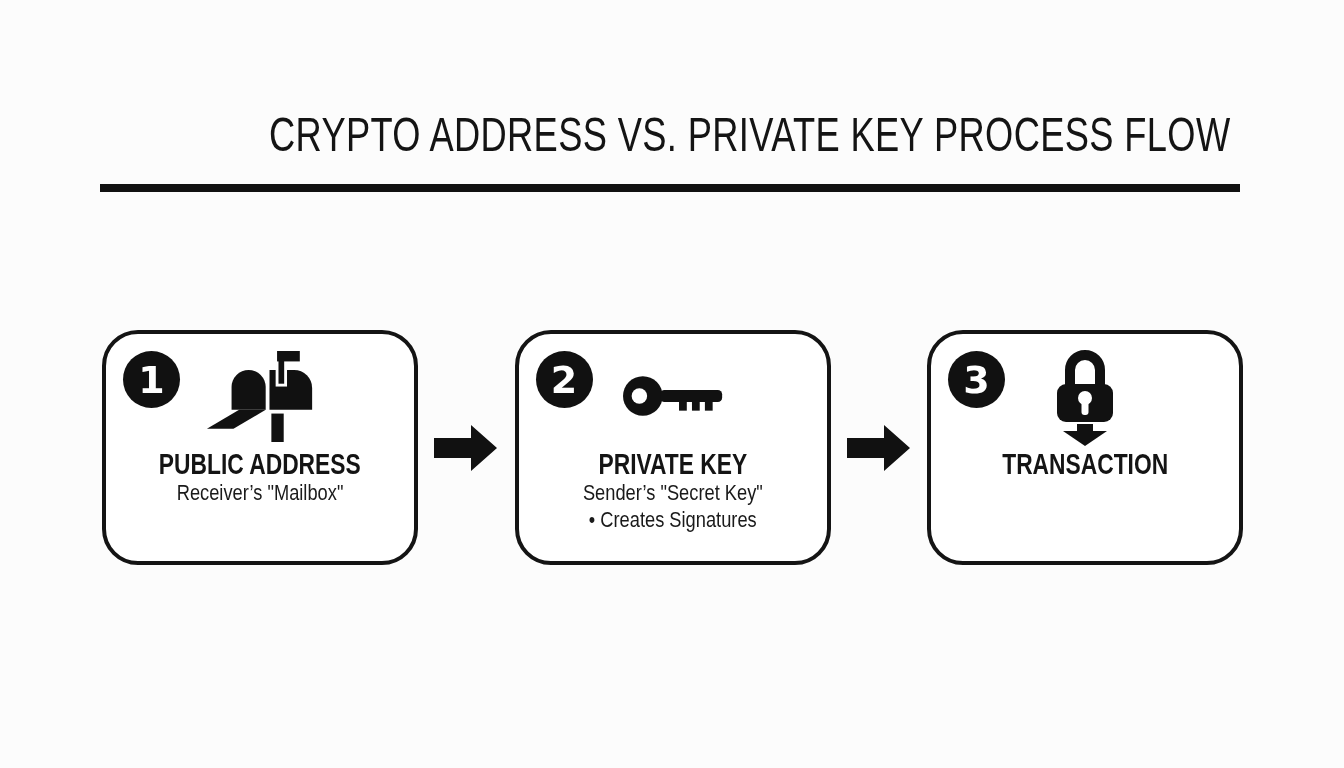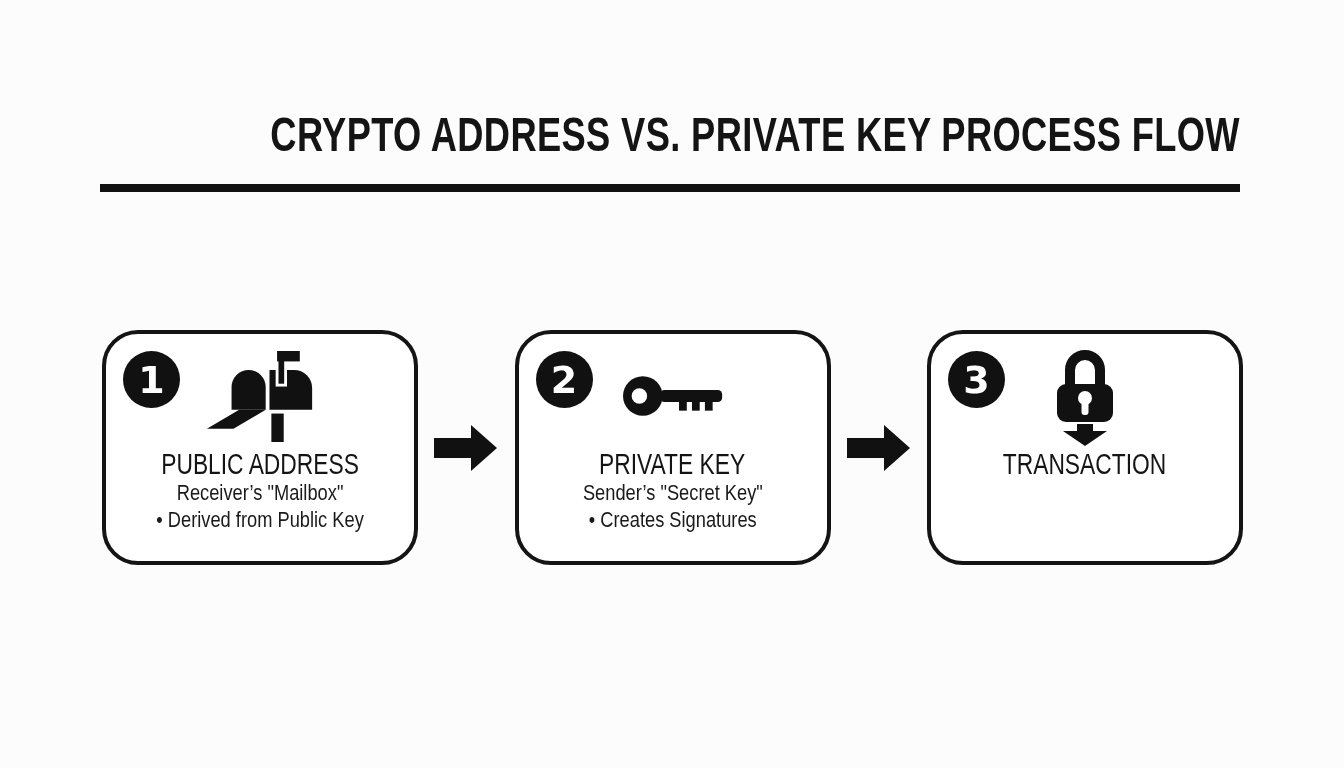--- a/index.html
+++ b/index.html
@@ -10,21 +10,21 @@
     color: #151515;
     overflow: hidden;
   }
   .page { position: relative; width: 1344px; height: 768px; background: #fcfcfc; }
 
   
   .title-wrap {
     position: absolute; left: 100px; top: 106px; width: 1140px;
     text-align: center; white-space: nowrap;
   }
-  .title-wrap h1 { font-size: 49px; font-weight: bold; letter-spacing: 0.5px; color: #141414; }
+  .title-wrap h1 { font-size: 49px; font-weight: normal; letter-spacing: 0.5px; color: #141414; }
   .squeeze-title { display: inline-block; transform: scaleX(0.74); transform-origin: 50% 50%; }
   .rule { position: absolute; left: 100px; top: 184px; width: 1140px; height: 8px; background: #111; }
 
   
   .flow {
     position: absolute; left: 102px; top: 330px; width: 1141px; height: 235px;
     display: flex; align-items: stretch;
   }
   .card {
     width: 316px; height: 235px; background: #ffffff;
@@ -42,21 +42,21 @@
     font-family: "DejaVu Sans", "Liberation Sans", sans-serif;
   }
 
   .icon-area {
     height: 104px; margin-top: 10px; width: 100%;
     display: flex; align-items: center; justify-content: center;
   }
   .icon-area.tall { align-items: flex-start; padding-top: 0; }
 
   .card-title {
-    font-size: 30px; font-weight: normal; line-height: 32px; text-align: center;
+    font-size: 30px; font-weight: bold; line-height: 32px; text-align: center;
     color: #141414; white-space: nowrap;
   }
   .squeeze-h { display: inline-block; transform: scaleX(0.76); transform-origin: 50% 50%; }
   .card-line {
     font-size: 21.5px; line-height: 27px; text-align: center; color: #1a1a1a; white-space: nowrap;
   }
   .squeeze-p { display: inline-block; transform: scaleX(0.85); transform-origin: 50% 50%; }
 
   svg { display: block; }
 </style>
@@ -81,21 +81,20 @@
           <polygon points="36,62 64,62 30,82 2,82" fill="#111"></polygon>
           <path d="M46 20 a18 18 0 0 0 -18 18 v24 h36 v-24 a18 18 0 0 0 -18 -18 z" fill="#111"></path>
           <path d="M68 20 h26 a19 19 0 0 1 19 19 v23 h-45 z" fill="#111"></path>
           <rect x="76" y="2" width="9" height="34" fill="#111" stroke="#ffffff" stroke-width="3"></rect>
           <rect x="76" y="0" width="24" height="11" fill="#111"></rect>
           <rect x="70" y="66" width="13" height="30" fill="#111"></rect>
         </svg>
       </div>
       <h2 class="card-title"><span class="squeeze-h">PUBLIC ADDRESS</span></h2>
       <p class="card-line"><span class="squeeze-p">Receiver’s "Mailbox"</span></p>
-      <p class="card-line"><span class="squeeze-p">• Derived from Public Key</span></p>
     </section>
 
     <div class="arrow-cell">
       <span>
         <svg viewBox="0 0 64 50" width="64" height="50" aria-hidden="true">
           <polygon points="0,15 37,15 37,2 63,25 37,48 37,35 0,35" fill="#111"></polygon>
         </svg>
       </span>
     </div>
 

